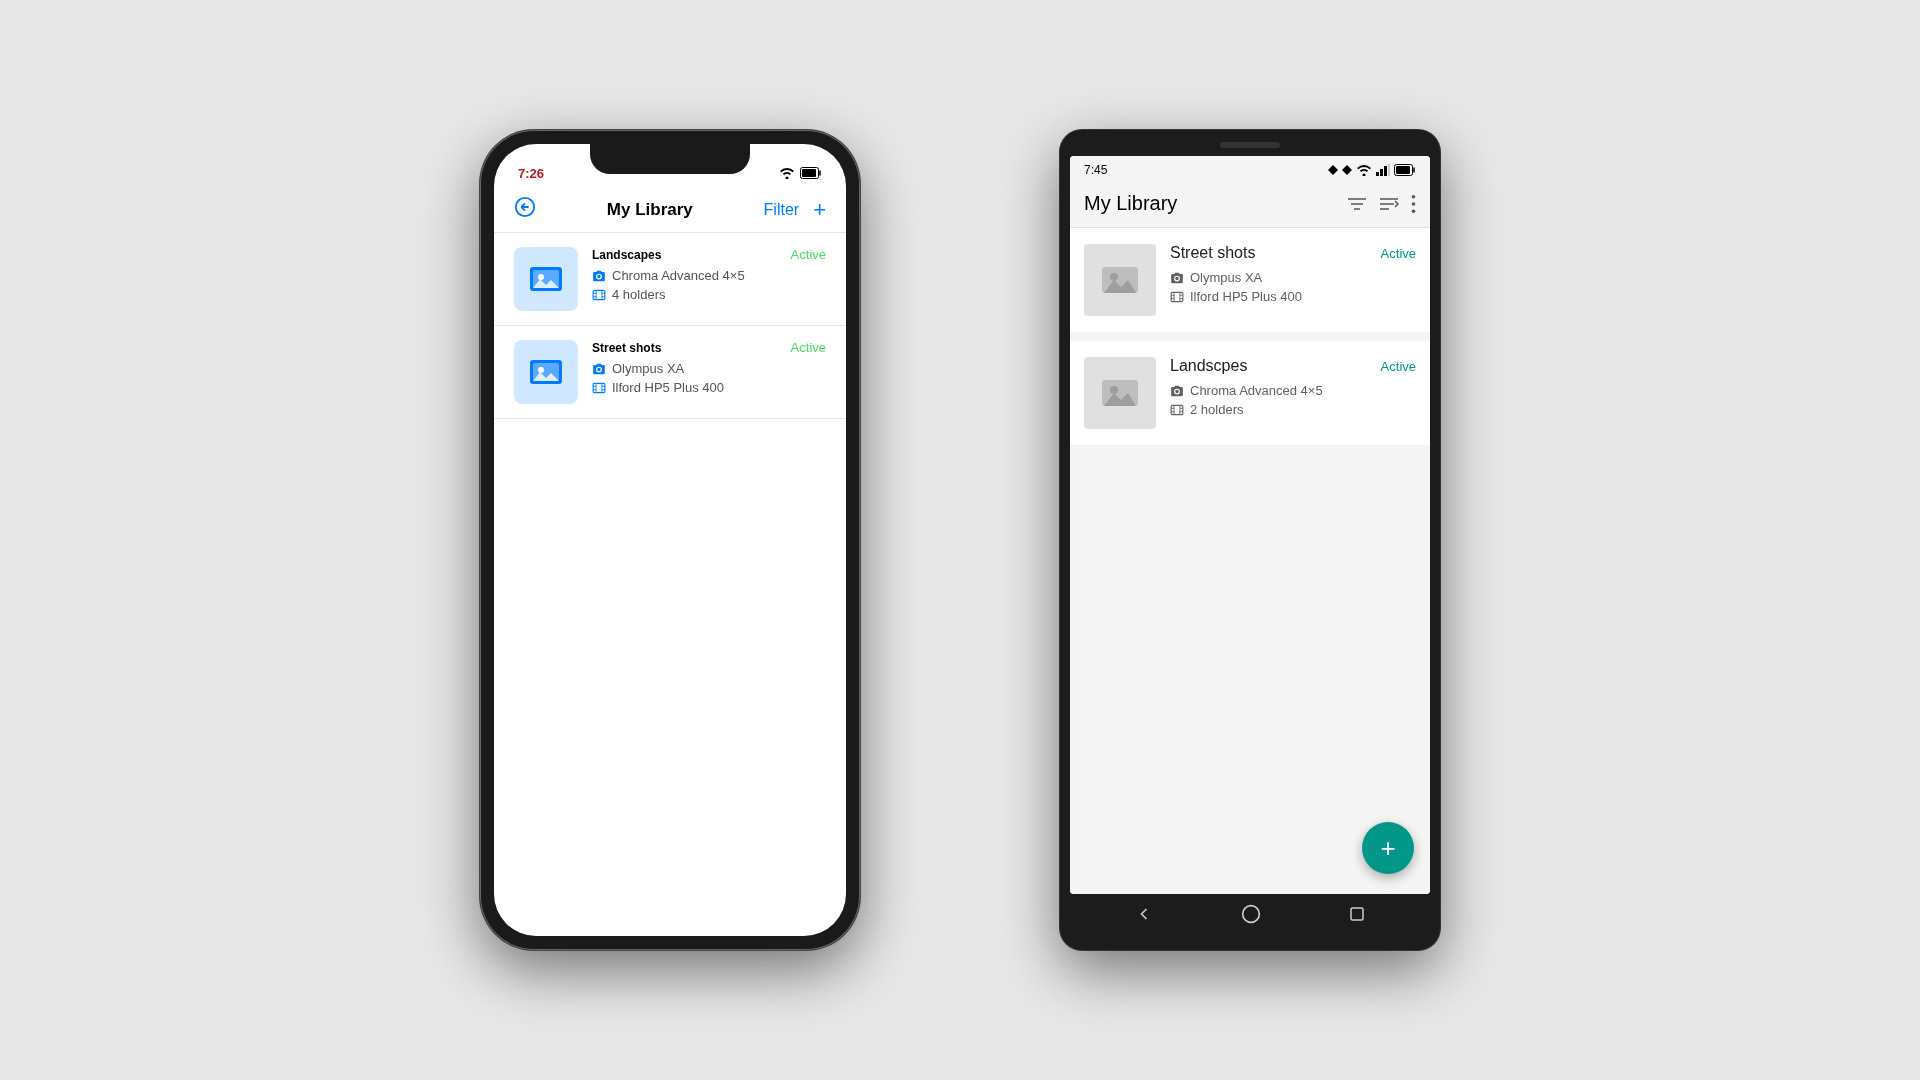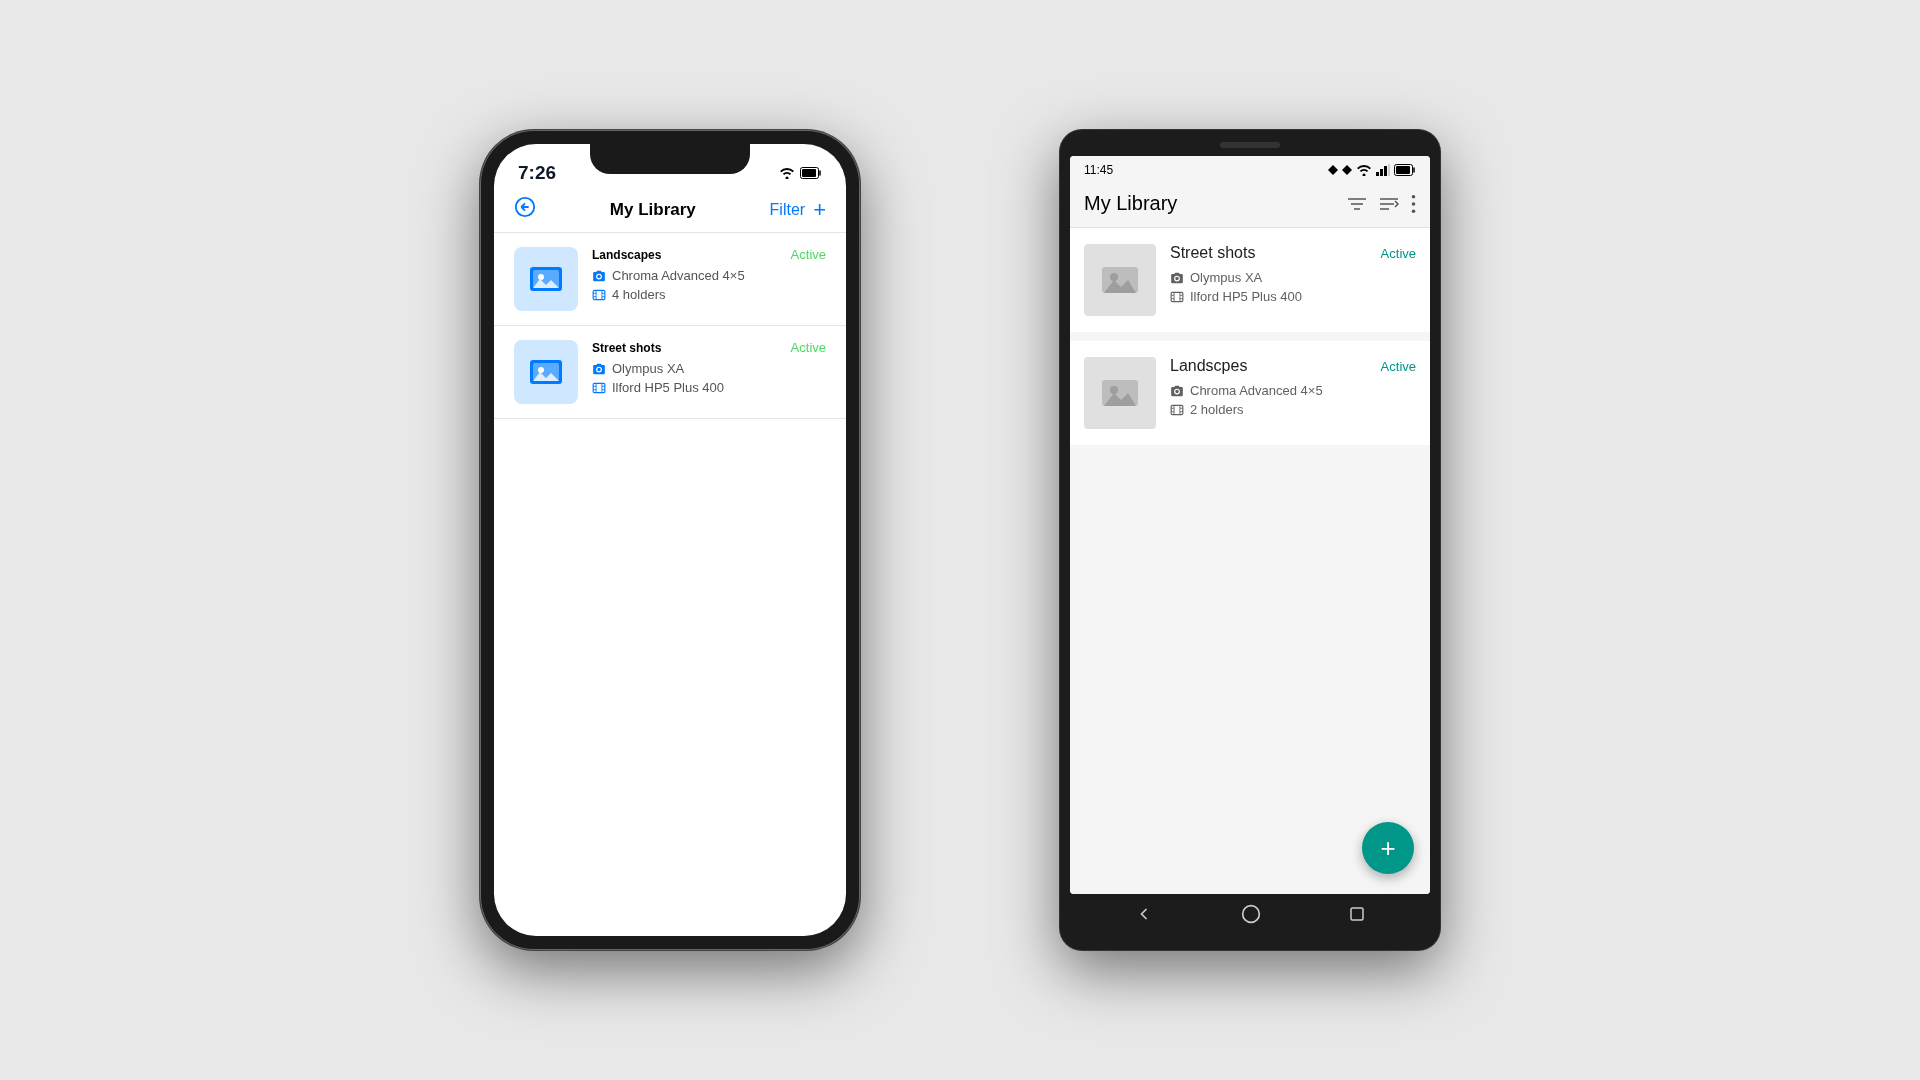--- a/index.html
+++ b/index.html
@@ -46,23 +46,23 @@
     .iphone-status-bar {
       display: flex;
       justify-content: space-between;
       align-items: center;
       padding: 14px 24px 0 24px;
       height: 44px;
       font-size: 15px;
       font-weight: 600;
     }
     .iphone-time {
-      font-size: 19px;
+      font-size: 13px;
       font-weight: 600;
-      color: #0f172a;
+      color: #b91c1c;
     }
     .iphone-status-icons {
       display: flex;
       align-items: center;
       gap: 5px;
     }
     .iphone-nav-bar {
       display: flex;
       align-items: center;
       justify-content: space-between;
@@ -70,21 +70,21 @@
       border-bottom: 1px solid #e5e5e5;
     }
     .iphone-nav-title {
       font-size: 17px;
       font-weight: 600;
       color: #000;
     }
     .iphone-nav-actions {
       display: flex;
       align-items: center;
-      gap: 8px;
+      gap: 14px;
     }
     .iphone-filter-btn {
       color: #007AFF;
       font-size: 16px;
       cursor: pointer;
     }
     .iphone-add-btn {
       color: #007AFF;
       font-size: 22px;
       cursor: pointer;
@@ -427,21 +427,21 @@
     </div>
   </div>
 </div>
 
 <div class="android-frame">
   <div class="android-speaker"></div>
 
   <div class="android-inner">
 
     <div class="android-status-bar">
-      <span>11:45</span>
+      <span>7:45</span>
       <div class="android-status-icons">
 
         <svg width="10" height="10" viewBox="0 0 10 10">
             <polygon points="5,0 10,5 5,10 0,5" fill="#000"></polygon>
           </svg>
         <svg width="10" height="10" viewBox="0 0 10 10">
             <polygon points="5,0 10,5 5,10 0,5" fill="#000"></polygon>
           </svg>
 
         <svg width="16" height="12" viewBox="0 0 16 12" fill="#000">

